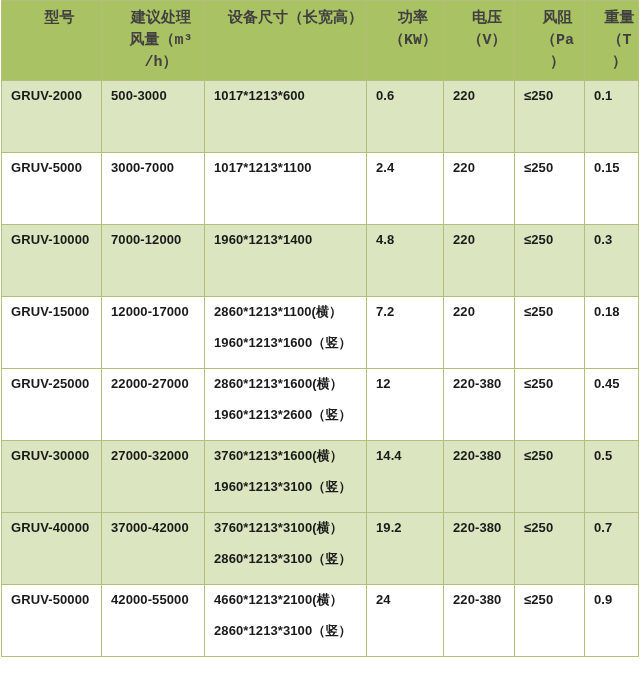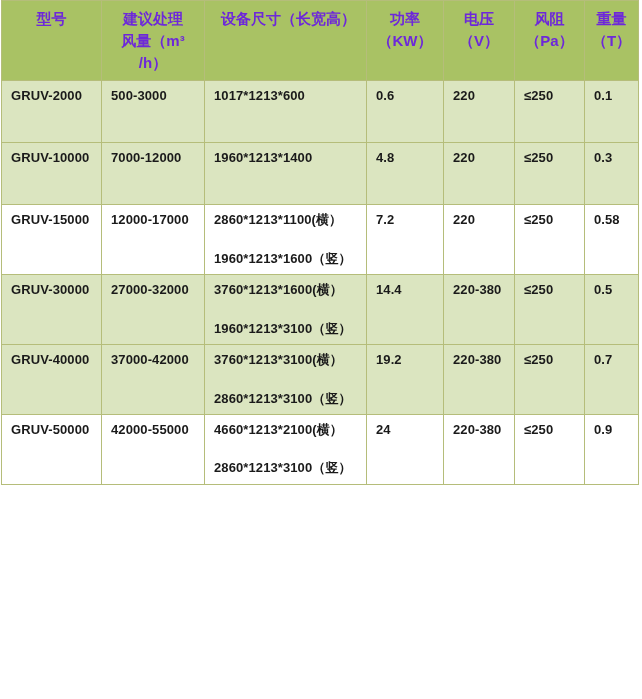--- a/index.html
+++ b/index.html
@@ -38,47 +38,48 @@
     padding: 6px 0 6px 9px;
     text-align: left;
     vertical-align: top;
     font-size: 13px;
     line-height: 1.42;
     word-break: break-word;
   }
 
   #spec-table thead th {
     background: #a9c264;
-    color: #6d28d9;
+    color: #404040;
     font-weight: bold;
     font-size: 15px;
     text-align: center;
-    padding: 7px 3px 7px 3px;
+    padding: 7px 3px 7px 19px;
     line-height: 1.45;
     height: 56px;
     vertical-align: top;
+    font-family: Liberation Mono, monospace;
   }
 
   #spec-table tbody tr {
-    height: 62px;
+    height: 72px;
   }
   #spec-table tbody tr.stripe > td {
     background: #dbe5c0;
   }
   #spec-table tbody tr.plain > td {
     background: #ffffff;
   }
 
   #spec-table tbody td {
     font-weight: bold;
     letter-spacing: .1px;
   }
 
   .dim-line { display: block; white-space: nowrap; }
-  .dim-line + .dim-line { margin-top: 20px; }
+  .dim-line + .dim-line { margin-top: 12px; }
 </style>
 </head>
 <body>
 
 <table id="spec-table">
   <colgroup>
     <col class="c-model">
     <col class="c-airflow">
     <col class="c-size">
     <col class="c-power">
@@ -89,21 +90,21 @@
   <thead>
     <tr>
       <th>
         <span>型号</span>
       </th>
       <th>
         <span style="display:block">建议处理</span>
         <span style="display:block">风量（m³</span>
         <span style="display:block">/h）</span>
       </th>
-      <th style="text-align:center;padding-left:9px">
+      <th style="text-align:right;padding-left:9px">
         <span>设备尺寸（长宽高）</span>
       </th>
       <th>
         <span style="display:block">功率</span>
         <span style="display:block">（KW）</span>
       </th>
       <th>
         <span style="display:block">电压</span>
         <span style="display:block">（V）</span>
       </th>
@@ -122,20 +123,31 @@
         <td>GRUV-2000</td>
         <td>500-3000</td>
         <td>
           <span class="dim-line">1017*1213*600</span>
         </td>
         <td>0.6</td>
         <td>220</td>
         <td>≤250</td>
         <td>0.1</td>
       </tr>
+      <tr class="plain">
+        <td>GRUV-5000</td>
+        <td>3000-7000</td>
+        <td>
+          <span class="dim-line">1017*1213*1100</span>
+        </td>
+        <td>2.4</td>
+        <td>220</td>
+        <td>≤250</td>
+        <td>0.15</td>
+      </tr>
       <tr class="stripe">
         <td>GRUV-10000</td>
         <td>7000-12000</td>
         <td>
           <span class="dim-line">1960*1213*1400</span>
         </td>
         <td>4.8</td>
         <td>220</td>
         <td>≤250</td>
         <td>0.3</td>
@@ -143,21 +155,33 @@
       <tr class="plain">
         <td>GRUV-15000</td>
         <td>12000-17000</td>
         <td>
           <span class="dim-line">2860*1213*1100(横）</span>
           <span class="dim-line">1960*1213*1600（竖）</span>
         </td>
         <td>7.2</td>
         <td>220</td>
         <td>≤250</td>
-        <td>0.58</td>
+        <td>0.18</td>
+      </tr>
+      <tr class="plain">
+        <td>GRUV-25000</td>
+        <td>22000-27000</td>
+        <td>
+          <span class="dim-line">2860*1213*1600(横）</span>
+          <span class="dim-line">1960*1213*2600（竖）</span>
+        </td>
+        <td>12</td>
+        <td>220-380</td>
+        <td>≤250</td>
+        <td>0.45</td>
       </tr>
       <tr class="stripe">
         <td>GRUV-30000</td>
         <td>27000-32000</td>
         <td>
           <span class="dim-line">3760*1213*1600(横）</span>
           <span class="dim-line">1960*1213*3100（竖）</span>
         </td>
         <td>14.4</td>
         <td>220-380</td>

